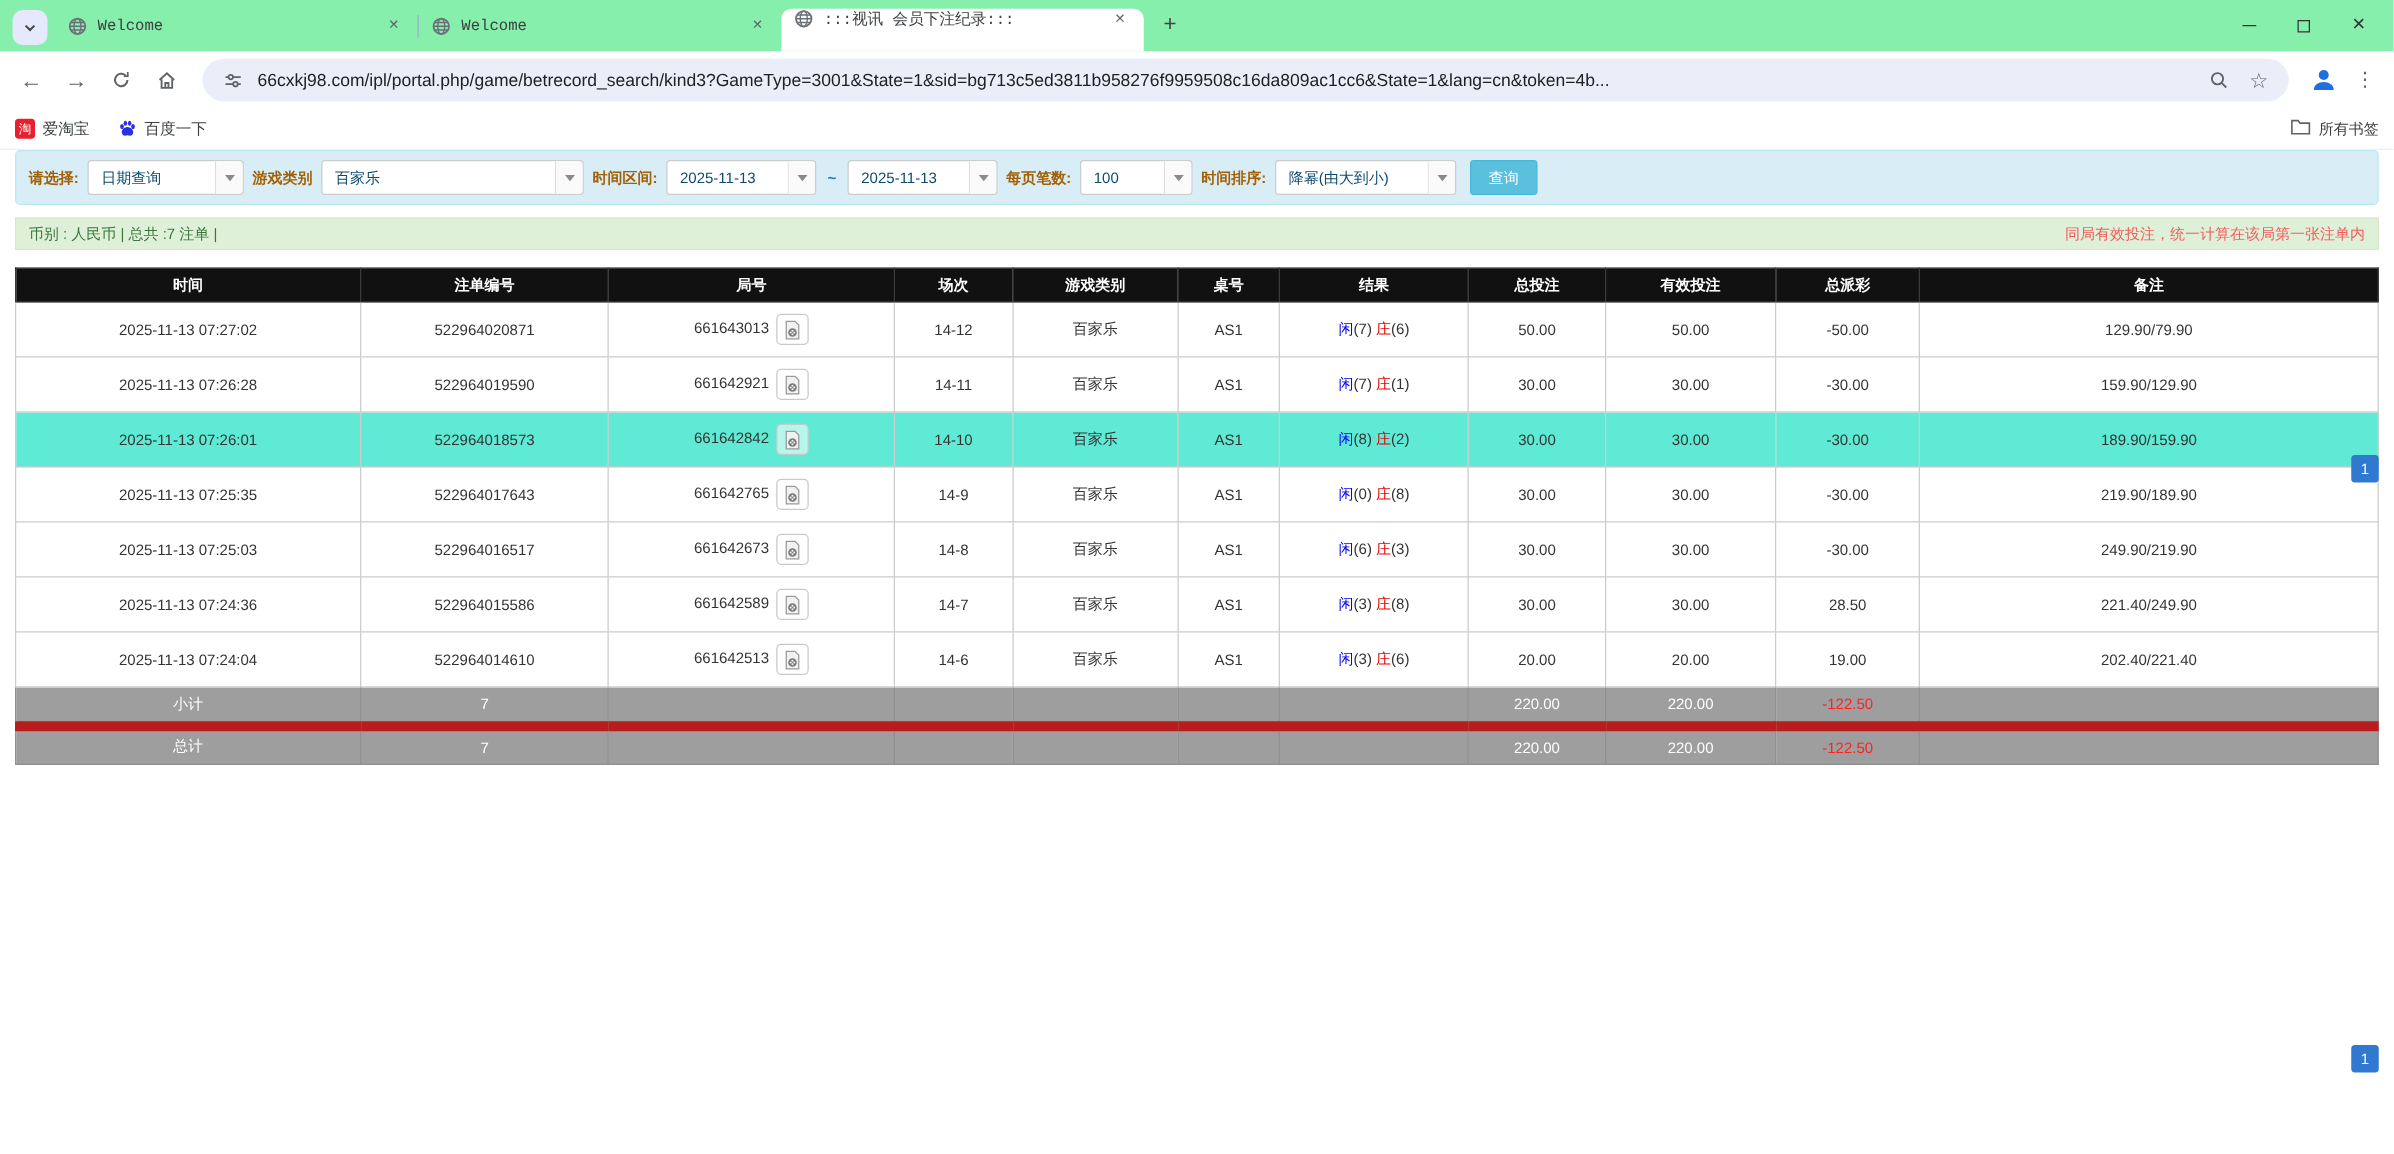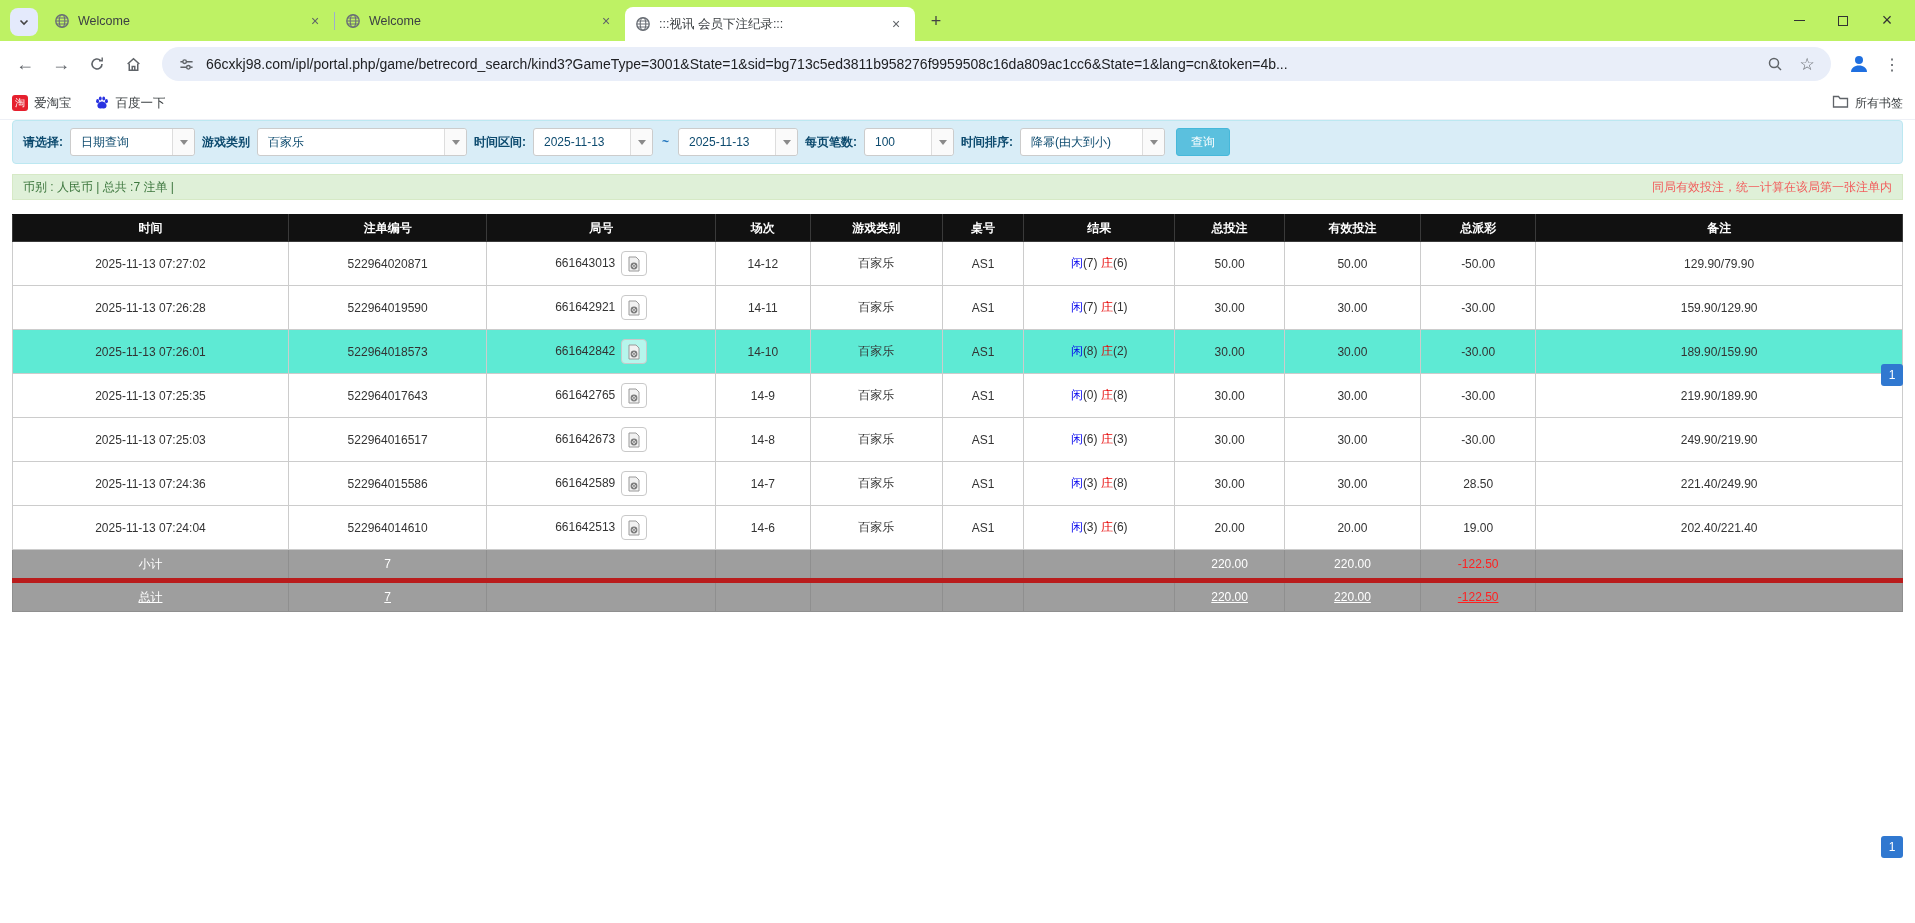--- a/index.html
+++ b/index.html
@@ -1,22 +1,22 @@
 <!DOCTYPE html>
 <html><head>
 <meta charset="utf-8">
 <style>
   * { margin:0; padding:0; box-sizing:border-box; }
   html,body { width:1915px; height:923px; overflow:hidden; background:#fff;
     font-family:"Liberation Sans", sans-serif; font-size:12px; color:#333; }
 
   
-  .tabstrip { height:41px; background:#bef264; display:flex; align-items:flex-end; padding:0 8px; position:relative; }
+  .tabstrip { height:41px; background:#86efac; display:flex; align-items:flex-end; padding:0 8px; position:relative;font-family:Liberation Mono, monospace; }
   .tab-search { width:28px; height:28px; border-radius:8px; display:flex; align-items:center; justify-content:center; margin:0 6px 5px 2px; background:#e4eafc; cursor:pointer; }
-  .tab { width:290px; height:34px; display:flex; align-items:center; padding:0 10px; border-radius:8px 8px 0 0; color:#3c4043; font-size:12.5px; position:relative; }
+  .tab { width:290px; height:34px; display:flex; align-items:flex-start; padding:0 10px; border-radius:8px 8px 0 0; color:#3c4043; font-size:12.5px; position:relative; }
   .tab.inactive { height:41px; border-radius:0; align-items:center; }
   .tab.active { background:#fff; }
   .tab .favicon { width:16px; height:16px; margin-right:8px; flex:0 0 auto; }
   .tab .tab-title { flex:1; overflow:hidden; white-space:nowrap; text-overflow:ellipsis; }
   .tab .tab-close { width:18px; height:18px; border-radius:50%; display:flex; align-items:center; justify-content:center; font-size:14px; color:#5f6368; margin-left:6px; cursor:pointer; }
   .tab-divider { width:1px; height:18px; background:#9daecf; margin-bottom:11px; }
   .newtab-btn { width:26px; height:26px; margin:0 0 7px 8px; border-radius:50%; display:flex; align-items:center; justify-content:center; font-size:18px; color:#444; cursor:pointer; }
   .win-controls { position:absolute; right:6px; top:0; height:41px; display:flex; align-items:center; }
   .win-btn { width:44px; height:30px; display:flex; align-items:center; justify-content:center; color:#333; cursor:pointer; font-size:14px; }
   .win-btn .box { width:10px; height:10px; border:1.2px solid #333; display:inline-block; }
@@ -37,21 +37,21 @@
   .bookmark .bm-icon { width:16px; height:16px; margin-right:6px; display:flex; align-items:center; justify-content:center; }
   .taobao-ic { width:16px; height:16px; background:#e6202e; border-radius:3px; color:#fff; font-size:10px; display:flex; align-items:center; justify-content:center; }
   .bookmarks-right { margin-left:auto; display:flex; align-items:center; color:#3c4043; cursor:pointer; }
   .bookmarks-right .bm-icon { margin-right:6px; }
 
   
   .page { background:#fff; height:803px; position:relative; }
   .page-title { font-size:17px; color:#333; padding:24px 0 14px 10px; }
 
   .filter-panel { margin:0 12px; background:#d9edf7; border:1px solid #bce8f1; border-radius:4px; height:44px; display:flex; align-items:center; padding:0 10px; gap:7px; }
-  .f-label { color:#0c4a6e; font-weight:bold; white-space:nowrap; }
+  .f-label { color:#a16207; font-weight:bold; white-space:nowrap; }
   .tilde { color:#2678bf; font-weight:bold; padding:0 2px; }
   .sel { background:#fff; border:1px solid #ccc; border-radius:3px; height:28px; display:flex; align-items:center; cursor:pointer; }
   .sel .sel-val { padding:0 10px; white-space:nowrap; flex:1; color:#0c4a6e; }
   .sel .sel-arrow { width:22px; height:26px; border-left:1px solid #ddd; background:#fafafa; display:flex; align-items:center; justify-content:center; border-radius:0 3px 3px 0; }
   .caret { width:0; height:0; border-left:4px solid transparent; border-right:4px solid transparent; border-top:5px solid #8a8a8a; }
   .w1{width:125px}.w2{width:210px}.w3{width:120px}.w4{width:90px}.w5{width:145px}
   .search-btn { background:#5bc0de; border:1px solid #46b8da; color:#fff; border-radius:3px; height:28px; padding:0 14px; font-size:12px; cursor:pointer; margin-left:4px; }
 
   .info-bar { margin:10px 12px 0; background:#dff0d8; border:1px solid #d6e9c6; height:26px; display:flex; align-items:center; padding:0 10px; }
   .info-left { color:#3c763d; }
@@ -67,21 +67,21 @@
   .bet-table td { border:1px solid #ccc; height:44px; text-align:center; font-size:12px; color:#333; background:#fff; }
   .bet-table tr.hl td { background:#5eead4;text-align:center; }
   .blue-amt { color:#06c; cursor:pointer; }
   .neg { color:#f00; }
   .pos-pay { color:#333; }
   .res-xian { color:#0000ee; }
   .res-zhuang { color:#e60000; }
   .res-num { color:#333; }
   .film-chip { width:26px; height:25px; border:1px solid #c9c9c9; border-radius:4px; background:rgba(255,255,255,.55); display:inline-flex; align-items:center; justify-content:center; margin-left:6px; vertical-align:middle; cursor:pointer; }
   .bet-table tr.footer td { background:#9e9e9e; color:#fff; height:31px; border:1px solid #8f8f8f;text-align:center; }
-  .bet-table tr.footer.total-row td { border-top:5px solid #b91c1c;text-decoration:underline; }
+  .bet-table tr.footer.total-row td { border-top:8px solid #b91c1c; }
   .bet-table tr.footer td.pay-neg { color:#ff2020; }
 </style>
 </head>
 <body>
 
 <div class="tabstrip">
   <div class="tab-search">
     <svg width="12" height="12" viewBox="0 0 12 12" fill="none" stroke="#444" stroke-width="1.6">
         <path d="M2.5 4.5L6 8l3.5-3.5"></path>
       </svg>

